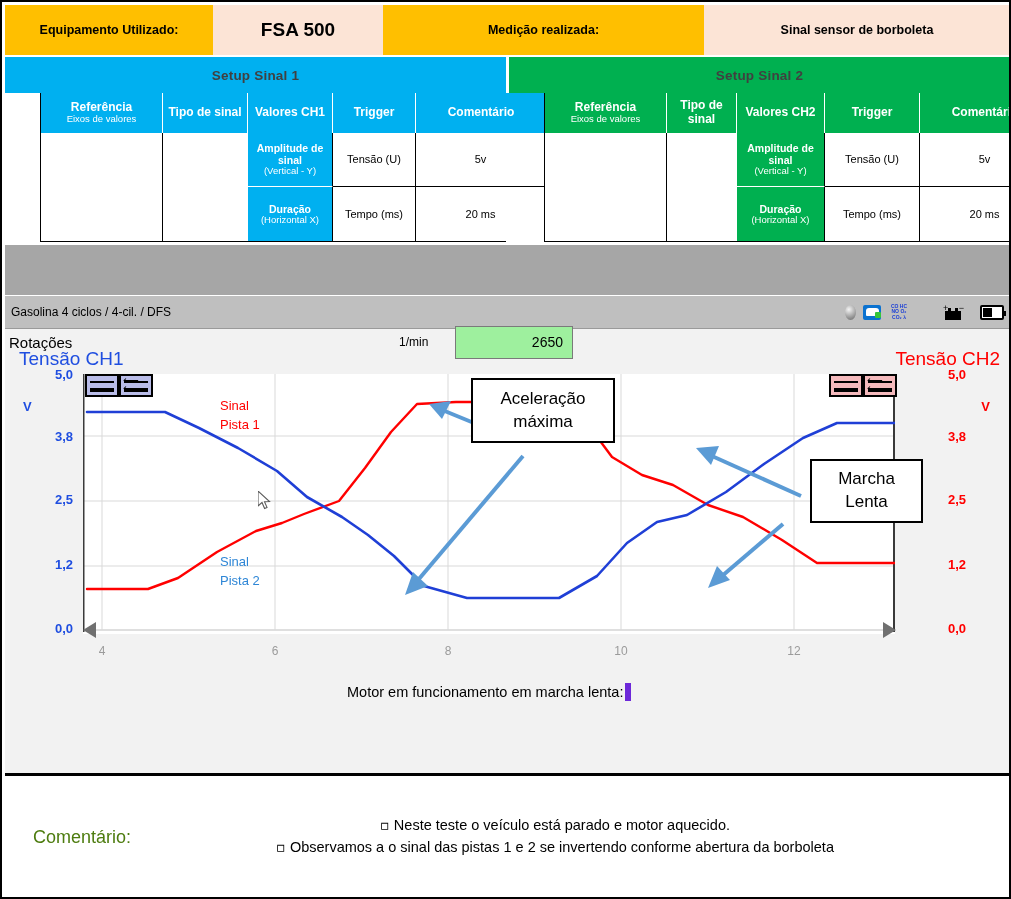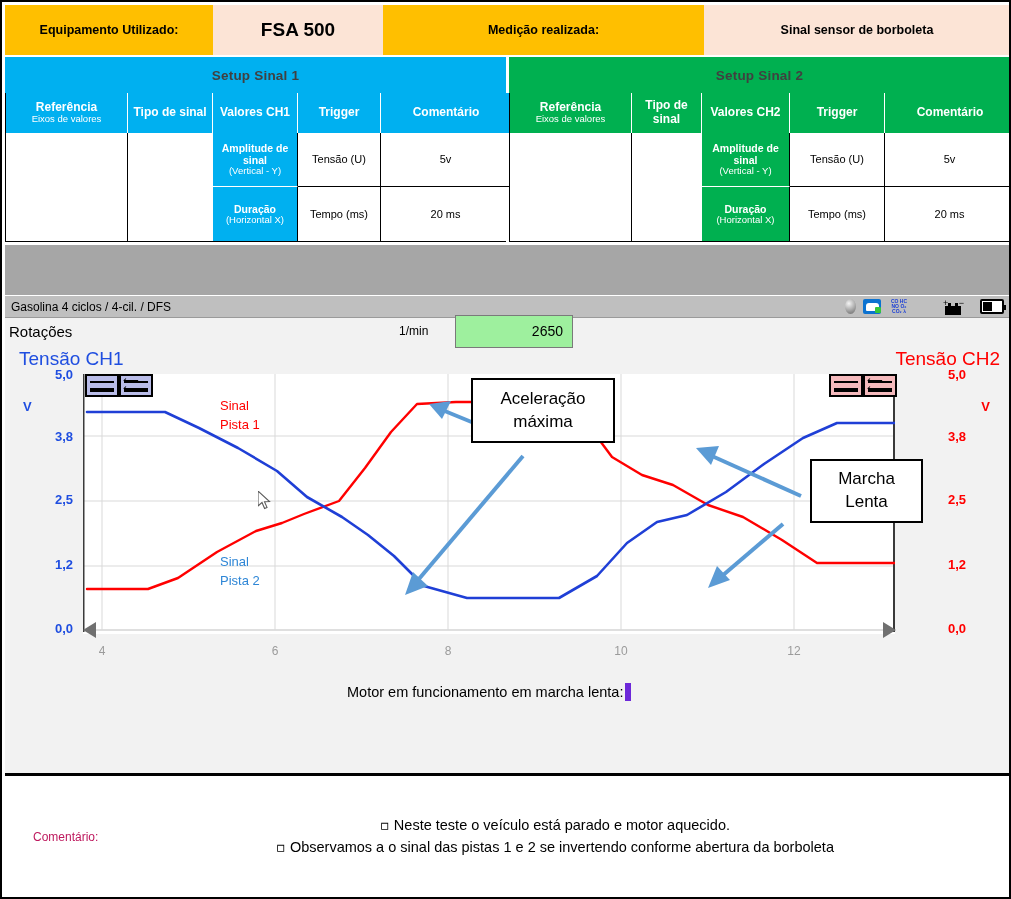--- a/index.html
+++ b/index.html
@@ -23,21 +23,21 @@
   
   .setup-wrap{position:absolute;left:3px;top:55px;width:1005px;height:185px;display:flex;gap:3px;}
   .setup{width:calc(50% - 1.5px);display:flex;flex-direction:column;box-sizing:border-box;}
   .setup .title{height:36px;display:flex;align-items:center;justify-content:center;
     color:#404040;font-weight:bold;font-size:13.5px;letter-spacing:.2px;}
   .blue .title{background:#00b0f0;}
   .green .title{background:#00b050;}
   .grid{flex:1;display:grid;
     grid-template-columns:122px 85px 85px 83px 130px;
     grid-template-rows:40px 1fr 1fr;
-    border:1px solid #000;border-top:none;box-sizing:border-box;background:#0c4a6e;}
+    border:1px solid #000;border-top:none;box-sizing:border-box;background:#0c4a6e;margin-left:35px;}
   .green .grid{grid-template-columns:122px 70px 88px 95px 130px;}
   .gc{display:flex;flex-direction:column;align-items:center;justify-content:center;
     text-align:center;font-size:11px;color:#000;box-sizing:border-box;line-height:1.15;}
   .gc.hd{font-weight:bold;color:#fff;font-size:12px;border-right:1px solid #fff;}
   .blue .gc.hd{background:#00b0f0;}
   .green .gc.hd{background:#00b050;}
   .gc.hd .sub{font-weight:normal;font-size:9.5px;}
   .gc.ref{font-weight:bold;color:#fff;font-size:10.5px;border-right:1px solid #000;
     border-bottom:1px solid #fff;}
   .blue .gc.ref{background:#00b0f0;}
@@ -48,21 +48,21 @@
   .gc.nb{border-right:none;}
   .gc.nbb{border-bottom:none;}
 
   
   .greyband{position:absolute;left:3px;top:243px;width:1005px;height:50px;background:#a6a6a6;}
 
   
   .scope{position:absolute;left:3px;top:294px;width:1005px;height:380px;
     background:#f2f2f2;box-sizing:border-box;}
   .scope-top{height:22px;background:#bfbfbf;display:flex;align-items:center;
-    padding:5px 6px;box-sizing:border-box;font-size:12px;color:#000;
+    padding:16px 6px;box-sizing:border-box;font-size:12px;color:#000;
     border-bottom:1px solid #9a9a9a;}
   .scope-top .spacer{flex:1;}
   .ic{margin-left:7px;display:flex;align-items:center;}
   .ic-ball{width:11px;height:15px;border-radius:50%;
     background:radial-gradient(circle at 35% 30%,#f4f4f4,#8e8e8e 70%,#6a6a6a);}
   .ic-car{width:18px;height:15px;background:#0b72d0;border-radius:2px;
     display:flex;align-items:center;justify-content:center;}
   .ic-car .body{width:13px;height:8px;background:#fff;border-radius:3px 3px 1px 1px;position:relative;}
   .ic-car .body:after{content:"";position:absolute;right:-2px;bottom:-2px;width:6px;height:6px;
     background:#35c63a;border-radius:1px;}
@@ -129,21 +129,21 @@
 
   
   .capwrap{position:absolute;left:3px;top:674px;width:1005px;height:100px;background:#f2f2f2;
     border-bottom:3px solid #000;box-sizing:border-box;}
   .capbox{position:absolute;left:340px;top:7px;background:#f2f2f2;padding:1px 2px;
     font-size:14.5px;color:#000;border-right:6px solid #6d28d9;}
 
   
   .comwrap{position:absolute;left:3px;top:777px;width:1005px;height:116px;background:#fff;
     box-sizing:border-box;display:flex;align-items:center;}
-  .comwrap .lab{width:175px;padding-left:28px;font-size:12px;color:#be185d;box-sizing:border-box;}
+  .comwrap .lab{width:175px;padding-left:28px;font-size:18px;color:#4d7c0f;box-sizing:border-box;}
   .comwrap .txt{flex:1;text-align:center;font-size:14.5px;color:#000;line-height:1.5;padding-right:80px;}
   .comwrap .txt div{white-space:nowrap;}
   .bul{font-family:"DejaVu Sans",sans-serif;}
 </style>
 </head>
 <body>
 
 <div id="page">
 
   <div class="hdr">

